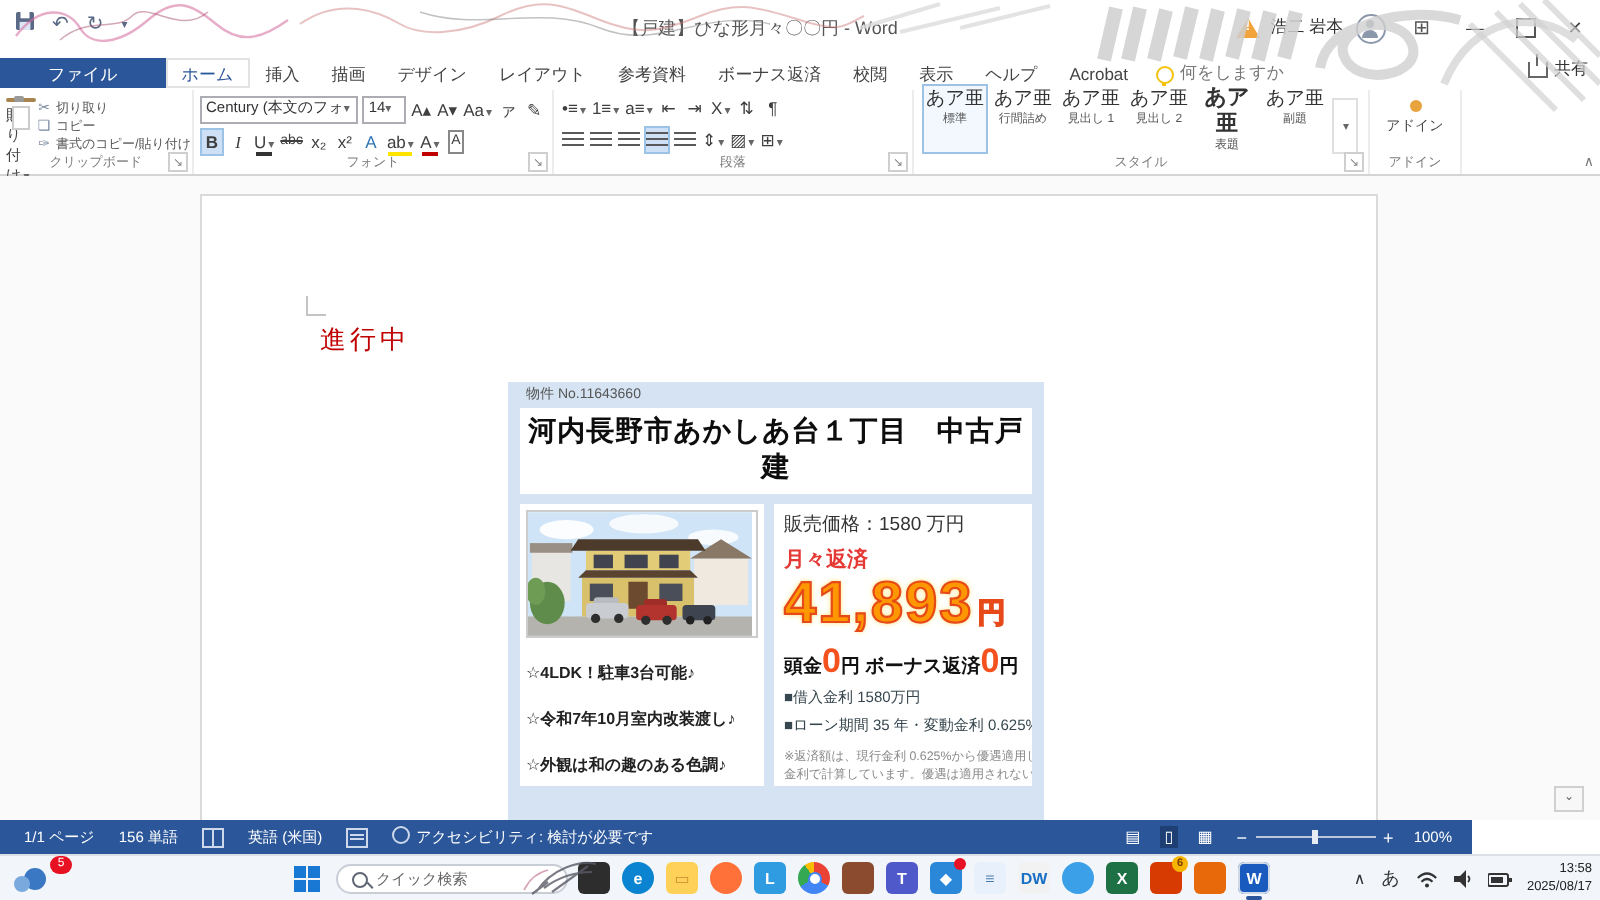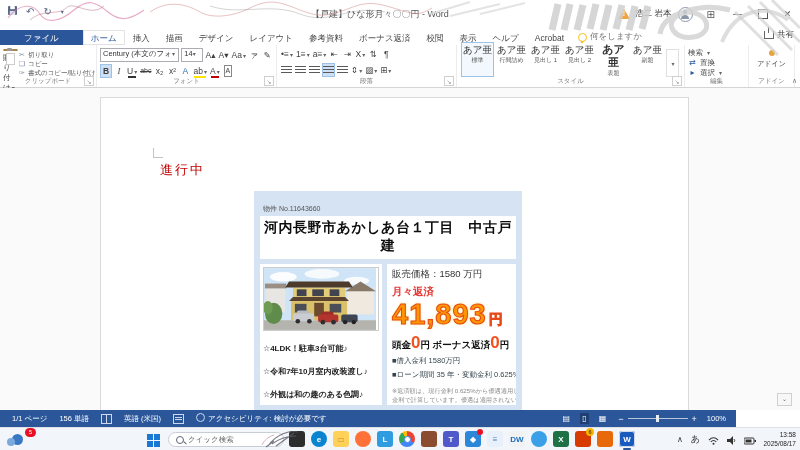--- a/index.html
+++ b/index.html
@@ -89,21 +89,21 @@
   #ribbon-collapse{position:absolute;right:3px;bottom:2px;font-size:7px;color:#777;}
   
   #canvas{position:absolute;left:0;top:88px;width:800px;height:322px;background:#fbfafa;overflow:hidden;}
   #page{position:absolute;left:100px;top:9px;width:589px;height:400px;background:#fff;border:1px solid #dcdad8;box-sizing:border-box;}
   #crop-mark{position:absolute;left:52px;top:50px;width:9px;height:9px;border-left:1px solid #c4c4c4;border-bottom:1px solid #c4c4c4;}
   #progress-note{position:absolute;left:59px;top:63px;font-size:13px;letter-spacing:2px;color:#c00000;}
   #scroll-down{position:absolute;right:8px;bottom:4px;width:13px;height:11px;border:1px solid #d0d0d0;background:#f7f7f7;
                display:flex;align-items:center;justify-content:center;font-size:6px;color:#666;}
   #scroll-down::after{content:"⌄";margin-top:-3px;}
   
-  #flyer{position:absolute;left:153px;top:93px;width:268px;height:256px;background:#d5e3f2;box-sizing:border-box;padding:12px 6px 8px;}
+  #flyer{position:absolute;left:153px;top:93px;width:268px;height:256px;background:#d5e3f2;box-sizing:border-box;padding:0 6px 8px;}
   #flyer-propno{font-size:7px;color:#555;margin:1px 0 2px 3px;}
   #flyer-headline{background:#fff;font-size:14px;font-weight:bold;color:#0d0d0d;text-align:center;padding:3px 0 4px;letter-spacing:.5px;}
   #flyer-body{display:flex;gap:5px;margin-top:5px;}
   #flyer-left{width:122px;background:#fff;padding:3px;box-sizing:border-box;}
   .photo-frame{border:1px solid #ccc;line-height:0;}
   .feature{font-size:8px;font-weight:bold;color:#222;margin-top:12px;white-space:nowrap;}
   #flyer-right{flex:1;background:#fff;padding:4px 4px 0 5px;box-sizing:border-box;overflow:hidden;}
   #price-line{font-size:9.5px;color:#333;}
   #monthly-label{font-size:10.5px;font-weight:bold;color:#e53935;margin-top:4px;}
   #monthly-amount{line-height:30px;white-space:nowrap;}
@@ -443,42 +443,20 @@
         <div class="scard">
           <div class="sprev">あア亜</div>
           <div class="slab">副題</div>
         </div>
       </span>
       <div class="smore caret"></div>
       <div class="glabel">スタイル</div>
       <div class="launcher"></div>
     </div>
 
-    <div class="rgroup" id="grp-edit">
-      <span>
-        <div class="erow">
-
-          <span>検索</span>
-          <span class="caret"></span>
-        </div>
-      
-        <div class="erow">
-          <span class="eicon">⇄</span>
-          <span>置換</span>
-
-        </div>
-      
-        <div class="erow">
-          <span class="eicon">▸</span>
-          <span>選択</span>
-          <span class="caret"></span>
-        </div>
-      </span>
-      <div class="glabel">編集</div>
-    </div>
 
     <div class="rgroup" id="grp-addins">
       <div class="addin-dot"></div>
       <div id="addin-label">アドイン</div>
       <div class="glabel">アドイン</div>
     </div>
 
     <div id="ribbon-collapse">∧</div>
   </div>
 

